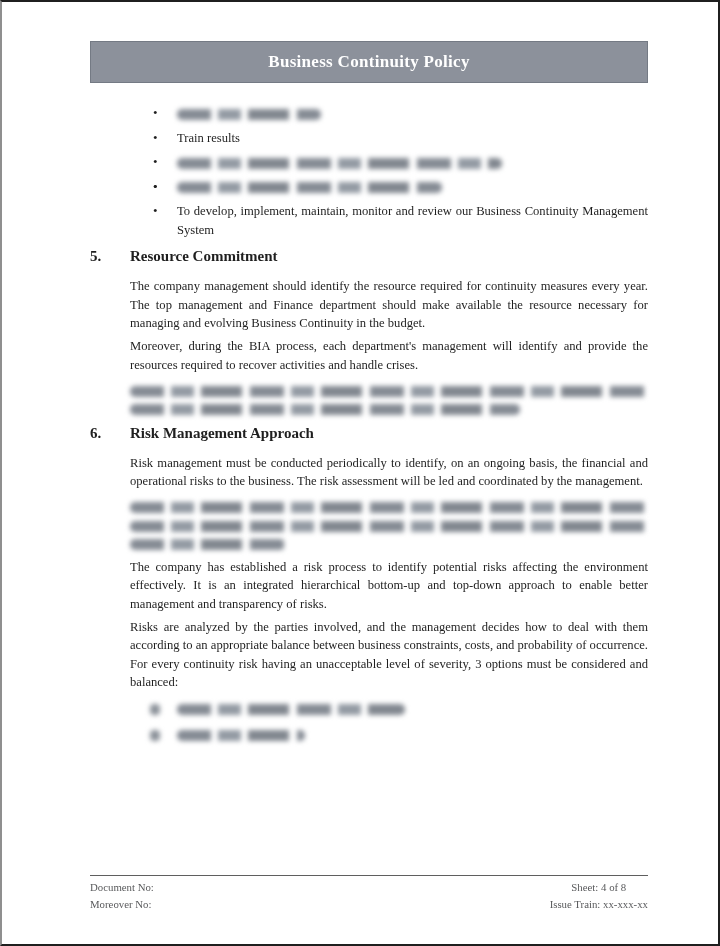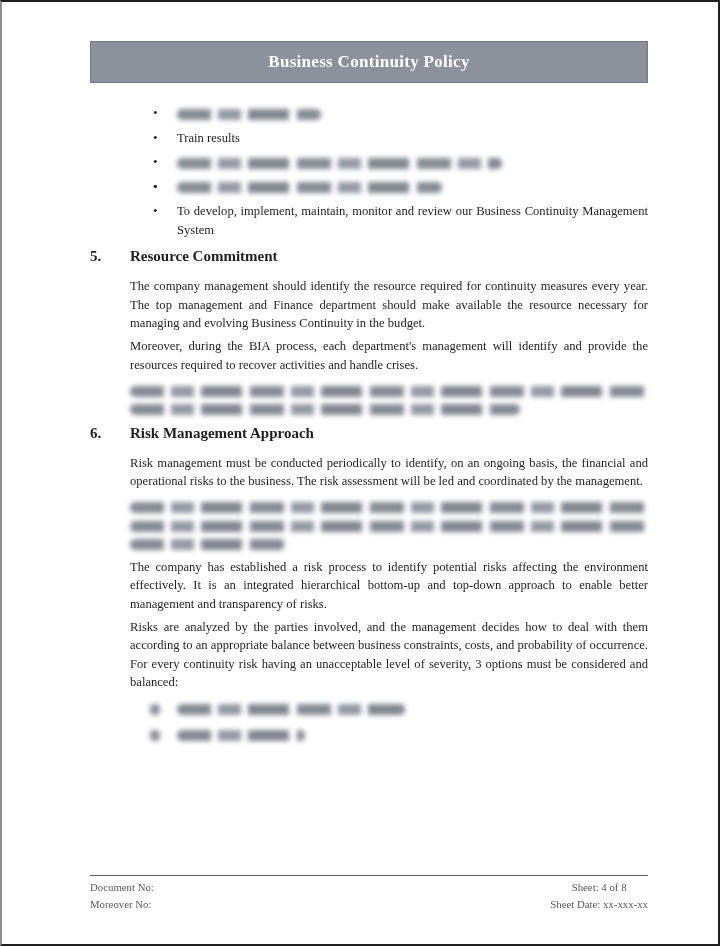--- a/index.html
+++ b/index.html
@@ -194,17 +194,17 @@
 
   </div>
 
   <div class="footer">
     <div class="footer-left">
       <div>Document No:</div>
       <div>Moreover No:</div>
     </div>
     <div class="footer-right">
       <div>Sheet: 4 of 8</div>
-      <div>Sheet Date: xx-xxx-xx</div>
+      <div>Issue Train: xx-xxx-xx</div>
     </div>
   </div>
 
 </div>
 
 </body></html>

